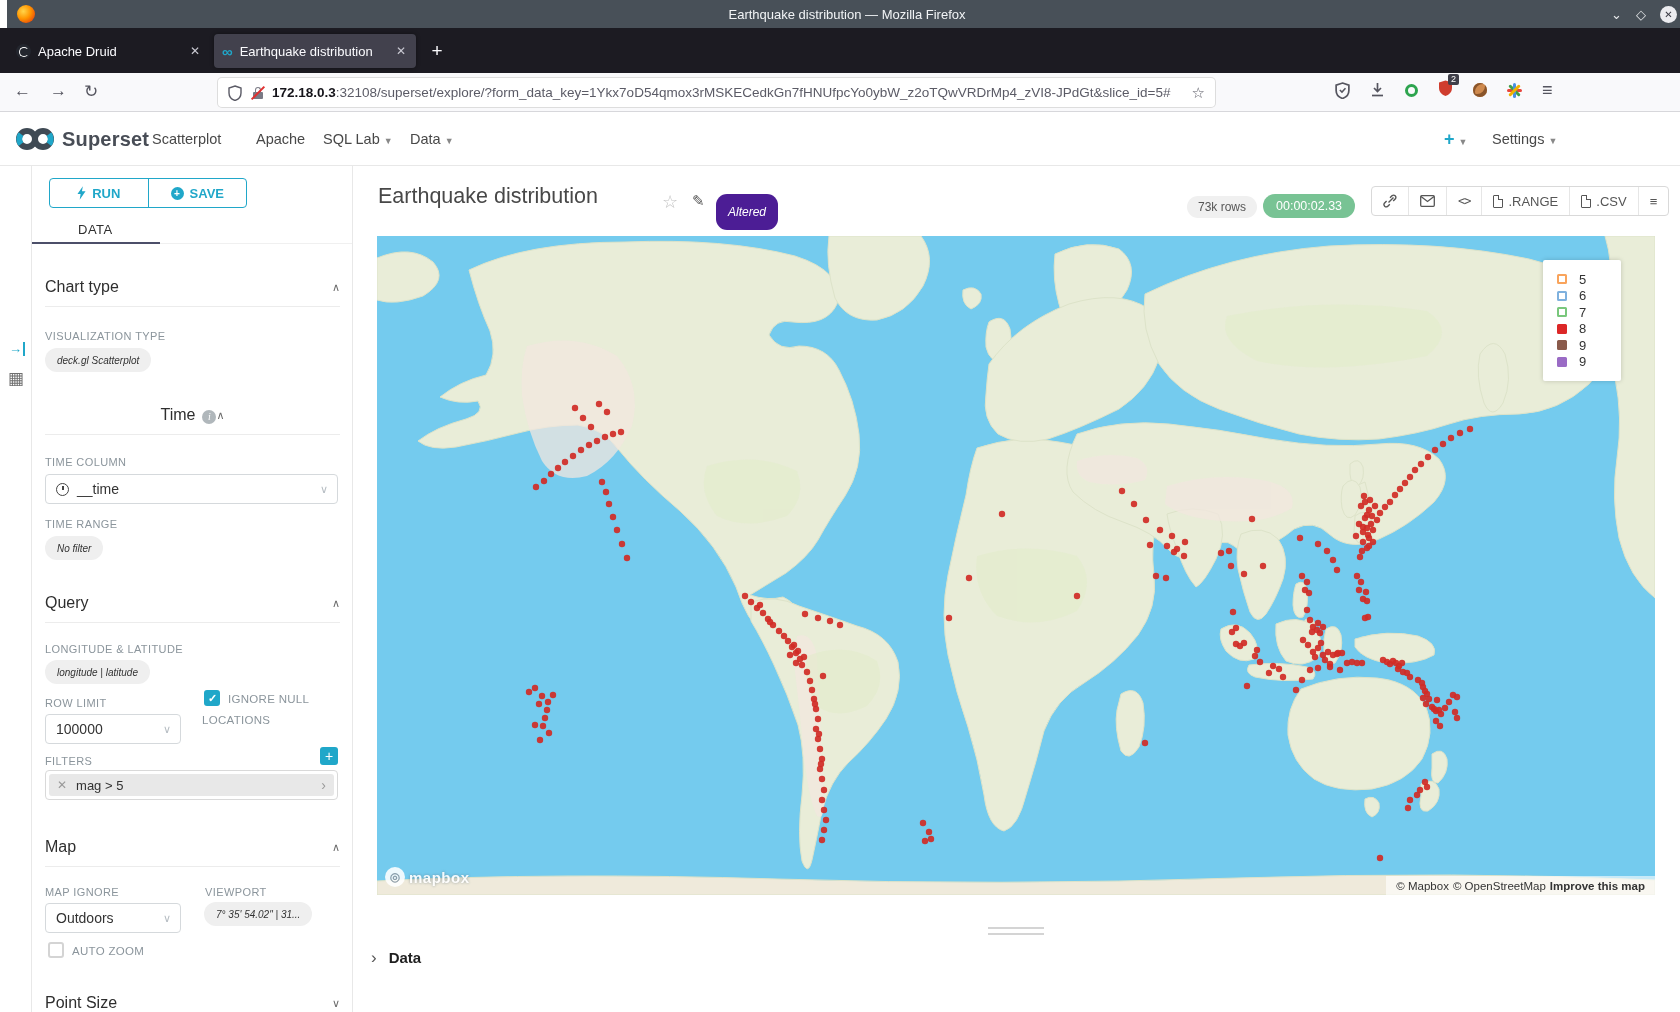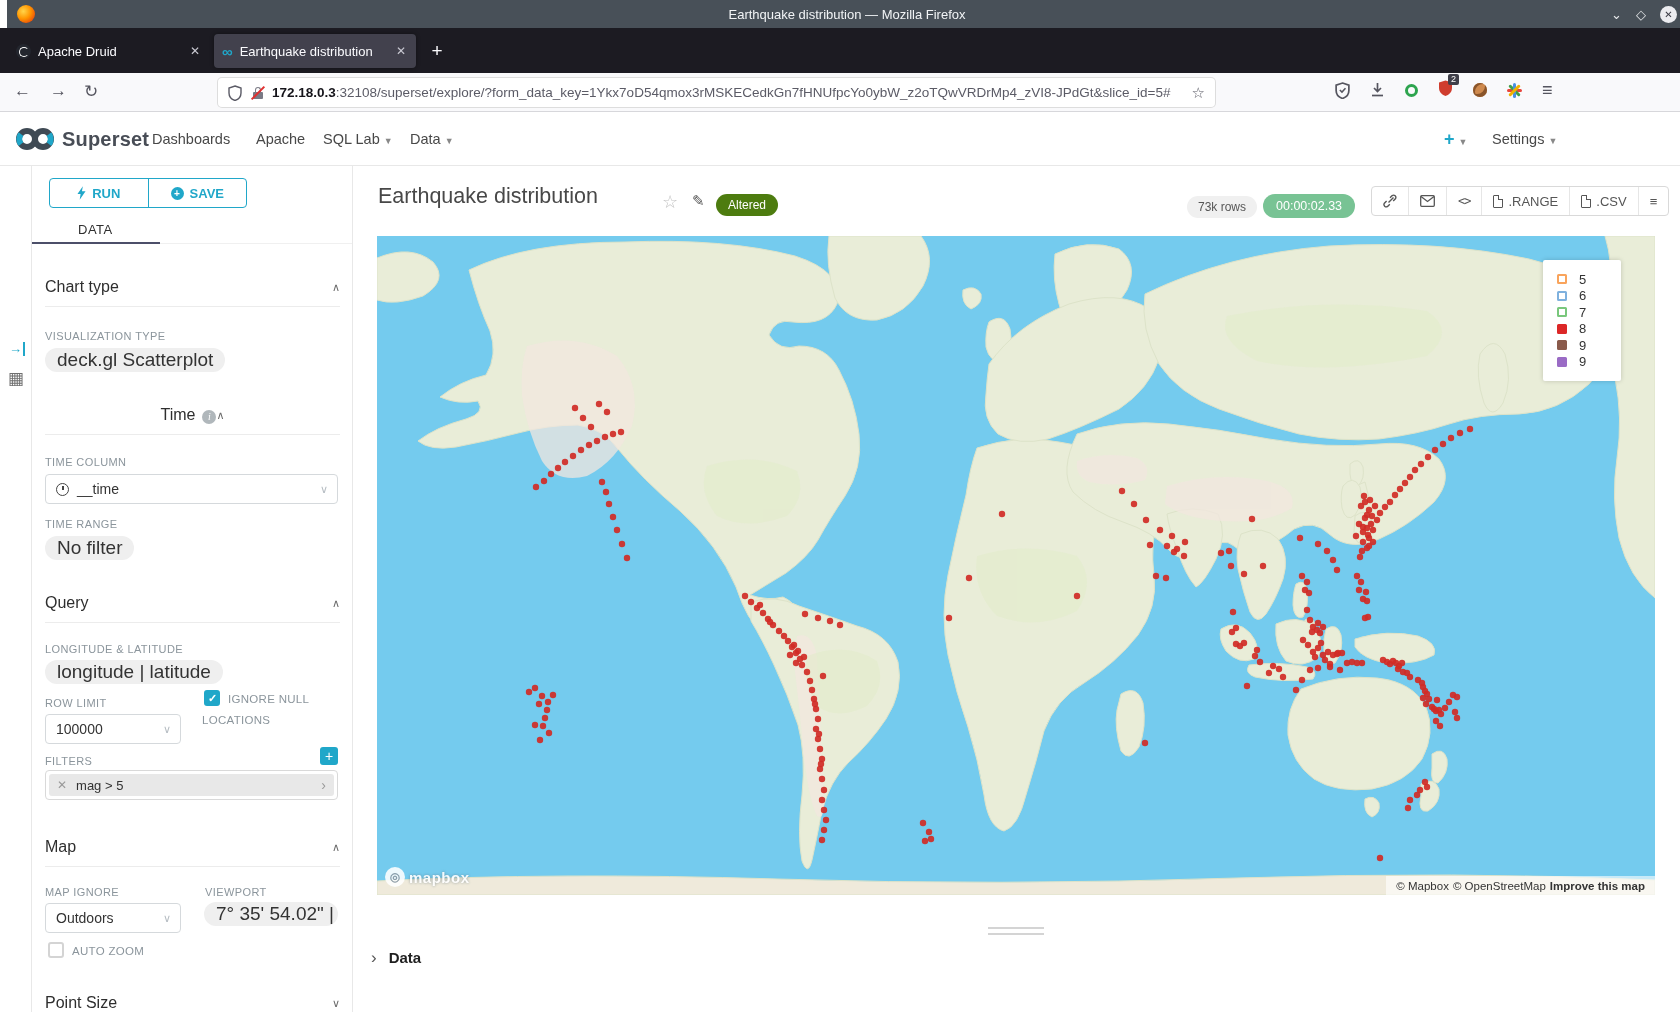--- a/index.html
+++ b/index.html
@@ -68,22 +68,22 @@
   .save-disc { width:13px; height:13px; border-radius:50%; background:#20a7c9; color:#fff; font-size:10px;
                display:flex; align-items:center; justify-content:center; font-weight:bold; }
   .ptab { position:absolute; left:46px; top:56px; font-size:13px; letter-spacing:.5px; color:#2f2f2f; }
   .ptab-underline { position:absolute; left:0; top:76px; width:128px; height:2px; background:#4c4f69; }
   .ptab-border { position:absolute; left:0; top:77px; width:321px; height:1px; background:#f0f0f0; }
 
   .sec-head { position:absolute; left:13px; width:295px; font-size:16px; color:#2e2e2e; display:flex; justify-content:space-between; align-items:center; }
   .sec-chev { font-size:11px; color:#6a6a6a; }
   .sec-hr { position:absolute; left:13px; width:295px; border-top:1px solid #ececec; }
   .lbl { position:absolute; font-size:11px; color:#8b959c; letter-spacing:.4px; }
-  .pill { position:absolute; height:24px; background:#efefef; border-radius:12px; padding:0 12px; font-size:19px;
-          color:#333; display:inline-flex; align-items:center; white-space:nowrap; }
+  .pill { position:absolute; height:24px; background:#efefef; border-radius:12px; padding:0 12px; font-size:10px;
+          color:#333; display:inline-flex; align-items:center; white-space:nowrap;font-style:italic; }
   .select { position:absolute; height:30px; border:1px solid #d5d9dc; border-radius:4px; background:#fff;
             display:flex; align-items:center; padding:0 10px; font-size:14px; color:#333; }
   .select .sel-chev { position:absolute; right:9px; color:#b5bcc2; font-size:11px; }
   .clock-ic { width:13px; height:13px; border:1.6px solid #444; border-radius:50%; position:relative; margin-right:8px; flex:none; }
   .clock-ic::after { content:""; position:absolute; left:5px; top:2px; width:1.6px; height:4px; background:#444; }
   .info-ic { display:inline-flex; width:14px; height:14px; border-radius:50%; background:#b0b7bb; color:#fff;
              font-size:10px; align-items:center; justify-content:center; margin-left:7px; font-family:"Liberation Serif",serif; font-style:italic; }
   .checkbox { position:absolute; width:16px; height:16px; border-radius:3px; border:2px solid #d4d4d4; background:#fff; }
   .checkbox.checked { border-color:#20a7c9; background:#20a7c9; }
   .checkbox.checked::after { content:"✓"; color:#fff; font-size:11px; position:absolute; left:2px; top:0px; font-weight:bold; }
@@ -94,22 +94,22 @@
                 display:flex; align-items:center; padding:3px; }
   .filter-pill { flex:1; height:22px; background:#e8e8e8; border-radius:3px; display:flex; align-items:center;
                  font-size:13px; color:#333; padding:0 8px; }
   .filter-pill .x { color:#9a9a9a; margin-right:9px; font-size:12px; }
   .filter-pill .gt { margin-left:auto; color:#9a9a9a; font-size:14px; }
 
   
   .chart-title { position:absolute; left:378px; top:184px; font-size:21.5px; font-weight:500; color:#484848; }
   .star { position:absolute; left:662px; top:191px; font-size:18px; color:#c3c3c3; }
   .edit-ic { position:absolute; left:692px; top:192px; font-size:15px; color:#565656; }
-  .badge-altered { position:absolute; left:716px; top:194px; height:22px; border-radius:11px; background:#4d7c0f;
-                   color:#fff; font-size:12px; display:inline-flex; align-items:center; padding:0 12px; }
+  .badge-altered { position:absolute; left:716px; top:194px; height:36px; border-radius:11px; background:#4c1d95;
+                   color:#fff; font-size:12px; display:inline-flex; align-items:center; padding:0 12px;font-style:italic; }
   .pill-rows { position:absolute; left:1187px; top:196px; height:22px; border-radius:11px; background:#f0f0f0;
                color:#555; font-size:12px; display:inline-flex; align-items:center; padding:0 11px; }
   .pill-timer { position:absolute; left:1263px; top:194px; height:24px; border-radius:12px; background:#78c394;
                 color:#fff; font-size:12.5px; display:inline-flex; align-items:center; padding:0 13px; }
   .btn-group { position:absolute; left:1371px; top:186px; height:30px; border:1px solid #d9d9d9; border-radius:4px;
                display:flex; background:#fff; }
   .btn-cell { display:flex; align-items:center; justify-content:center; gap:5px; padding:0 11px; color:#565656;
               font-size:13px; border-right:1px solid #e6e6e6; }
   .btn-cell:last-child { border-right:none; }
   .file-ic { width:10px; height:13px; border:1.3px solid #565656; border-radius:1px; position:relative; }
@@ -218,21 +218,21 @@
 <div id="snav" class="abs">
   <div class="brand">
     <svg width="42" height="28" viewBox="0 0 42 28">
       <circle cx="13" cy="14" r="8" fill="none" stroke="#3f4a54" stroke-width="6"></circle>
       <circle cx="29" cy="14" r="8" fill="none" stroke="#3f4a54" stroke-width="6"></circle>
       <path d="M7 19 A8 8 0 0 1 7 9" fill="none" stroke="#20a7c9" stroke-width="6"></path>
       <path d="M35 9 A8 8 0 0 1 35 19" fill="none" stroke="#20a7c9" stroke-width="6"></path>
     </svg>
     <span class="brand-word">Superset</span>
   </div>
-  <span class="nav-item" style="left:152px;"><span>Dashboards</span></span>
+  <span class="nav-item" style="left:152px;"><span>Scatterplot</span></span>
   <span class="nav-item" style="left:256px;"><span>Apache</span></span>
   <span class="nav-item" style="left:323px;"><span>SQL Lab</span><span class="caret">▼</span></span>
   <span class="nav-item" style="left:410px;"><span>Data</span><span class="caret">▼</span></span>
   <span class="nav-item nav-plus" style="left:1444px;"><span>+</span><span class="caret">▼</span></span>
   <span class="nav-item" style="left:1492px;"><span>Settings</span><span class="caret">▼</span></span>
 </div>
 
 <div id="rail" class="abs">
   <span class="rail-arrow">→</span>
   <span class="rail-grid">▦</span>

